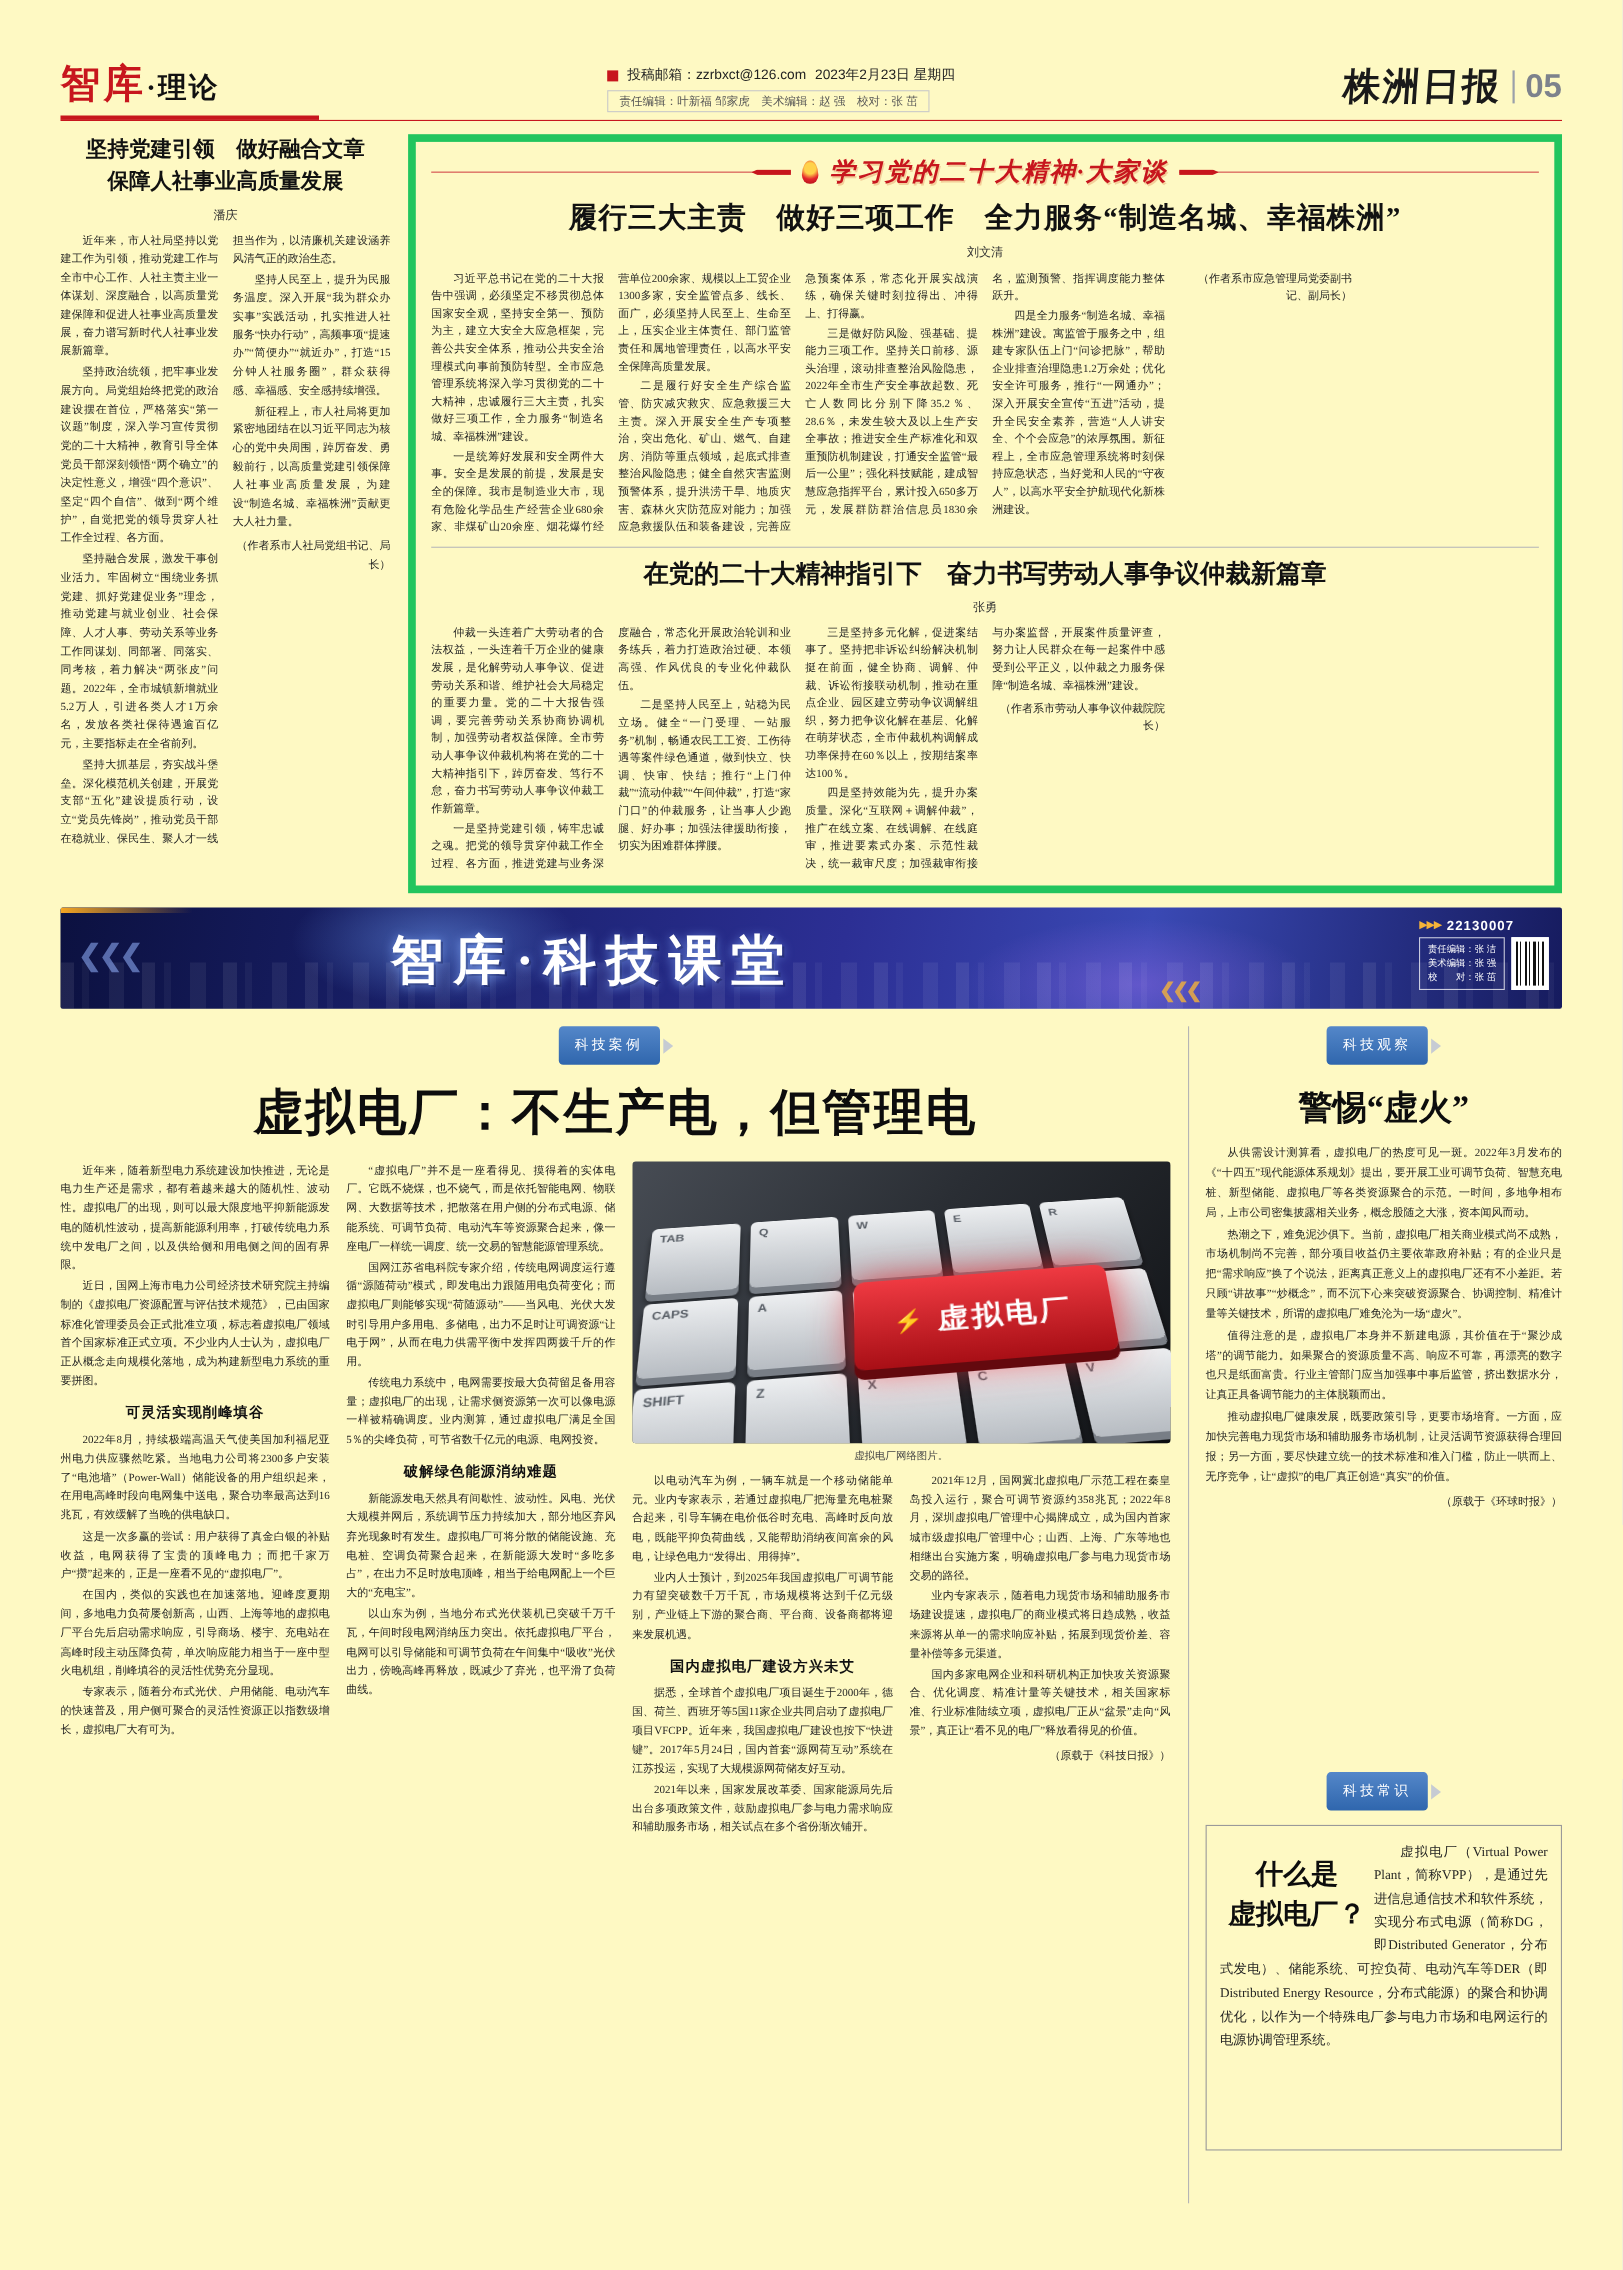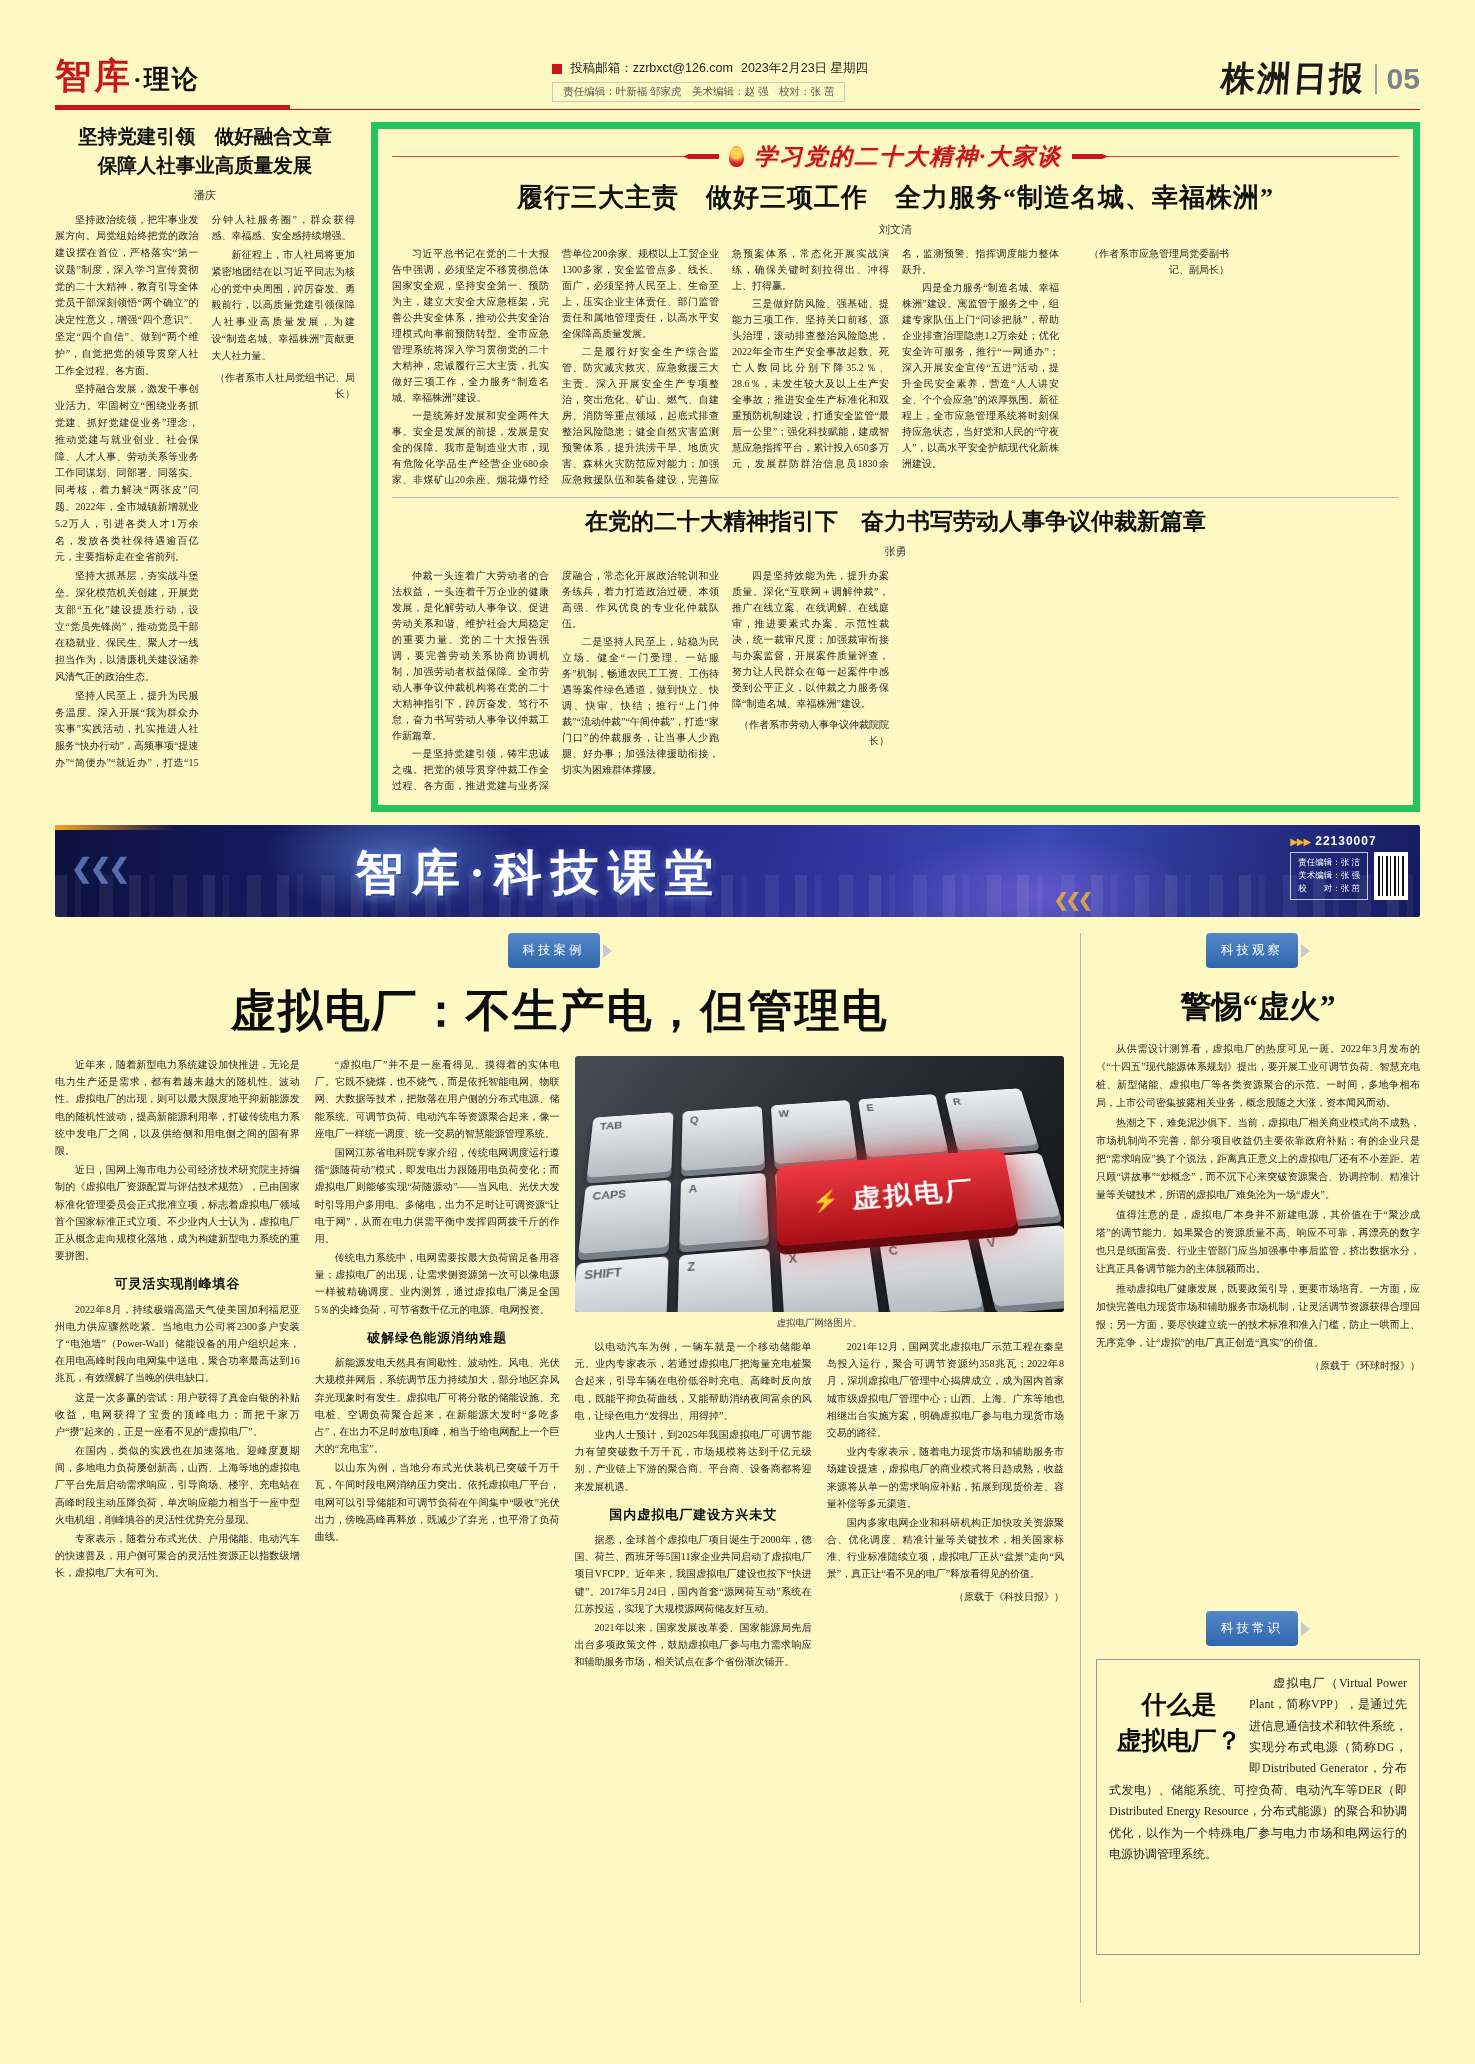--- a/index.html
+++ b/index.html
@@ -133,20 +133,21 @@
 
   <div class="top">
 
     <div class="left-art">
       <h2>
         <span>坚持党建引领　做好融合文章</span><br>
         <span>保障人社事业高质量发展</span>
       </h2>
       <div class="author">潘庆</div>
       <div class="cols2 flow align-last">
+          <p>近年来，市人社局坚持以党建工作为引领，推动党建工作与全市中心工作、人社主责主业一体谋划、深度融合，以高质量党建保障和促进人社事业高质量发展，奋力谱写新时代人社事业发展新篇章。</p>
           <p>坚持政治统领，把牢事业发展方向。局党组始终把党的政治建设摆在首位，严格落实“第一议题”制度，深入学习宣传贯彻党的二十大精神，教育引导全体党员干部深刻领悟“两个确立”的决定性意义，增强“四个意识”、坚定“四个自信”、做到“两个维护”，自觉把党的领导贯穿人社工作全过程、各方面。</p>
           <p>坚持融合发展，激发干事创业活力。牢固树立“围绕业务抓党建、抓好党建促业务”理念，推动党建与就业创业、社会保障、人才人事、劳动关系等业务工作同谋划、同部署、同落实、同考核，着力解决“两张皮”问题。2022年，全市城镇新增就业5.2万人，引进各类人才1万余名，发放各类社保待遇逾百亿元，主要指标走在全省前列。</p>
           <p>坚持大抓基层，夯实战斗堡垒。深化模范机关创建，开展党支部“五化”建设提质行动，设立“党员先锋岗”，推动党员干部在稳就业、保民生、聚人才一线担当作为，以清廉机关建设涵养风清气正的政治生态。</p>
           <p>坚持人民至上，提升为民服务温度。深入开展“我为群众办实事”实践活动，扎实推进人社服务“快办行动”，高频事项“提速办”“简便办”“就近办”，打造“15分钟人社服务圈”，群众获得感、幸福感、安全感持续增强。</p>
           <p>新征程上，市人社局将更加紧密地团结在以习近平同志为核心的党中央周围，踔厉奋发、勇毅前行，以高质量党建引领保障人社事业高质量发展，为建设“制造名城、幸福株洲”贡献更大人社力量。</p>
           <p>（作者系市人社局党组书记、局长）</p>
         </div>
     </div>
 
     <div class="forum">
@@ -170,20 +171,21 @@
           </div>
       </div>
 
       <div class="art art-b">
         <h1>在党的二十大精神指引下　奋力书写劳动人事争议仲裁新篇章</h1>
         <div class="author">张勇</div>
         <div class="cols6 b flow align-last">
             <p>仲裁一头连着广大劳动者的合法权益，一头连着千万企业的健康发展，是化解劳动人事争议、促进劳动关系和谐、维护社会大局稳定的重要力量。党的二十大报告强调，要完善劳动关系协商协调机制，加强劳动者权益保障。全市劳动人事争议仲裁机构将在党的二十大精神指引下，踔厉奋发、笃行不怠，奋力书写劳动人事争议仲裁工作新篇章。</p>
             <p>一是坚持党建引领，铸牢忠诚之魂。把党的领导贯穿仲裁工作全过程、各方面，推进党建与业务深度融合，常态化开展政治轮训和业务练兵，着力打造政治过硬、本领高强、作风优良的专业化仲裁队伍。</p>
             <p>二是坚持人民至上，站稳为民立场。健全“一门受理、一站服务”机制，畅通农民工工资、工伤待遇等案件绿色通道，做到快立、快调、快审、快结；推行“上门仲裁”“流动仲裁”“午间仲裁”，打造“家门口”的仲裁服务，让当事人少跑腿、好办事；加强法律援助衔接，切实为困难群体撑腰。</p>
+            <p>三是坚持多元化解，促进案结事了。坚持把非诉讼纠纷解决机制挺在前面，健全协商、调解、仲裁、诉讼衔接联动机制，推动在重点企业、园区建立劳动争议调解组织，努力把争议化解在基层、化解在萌芽状态，全市仲裁机构调解成功率保持在60％以上，按期结案率达100％。</p>
             <p>四是坚持效能为先，提升办案质量。深化“互联网＋调解仲裁”，推广在线立案、在线调解、在线庭审，推进要素式办案、示范性裁决，统一裁审尺度；加强裁审衔接与办案监督，开展案件质量评查，努力让人民群众在每一起案件中感受到公平正义，以仲裁之力服务保障“制造名城、幸福株洲”建设。</p>
             <p>（作者系市劳动人事争议仲裁院院长）</p>
           </div>
       </div>
     </div>
   </div>
 
   <div class="tbanner">
     <div class="tb-orange"></div>
     <div class="tb-glow"></div>

